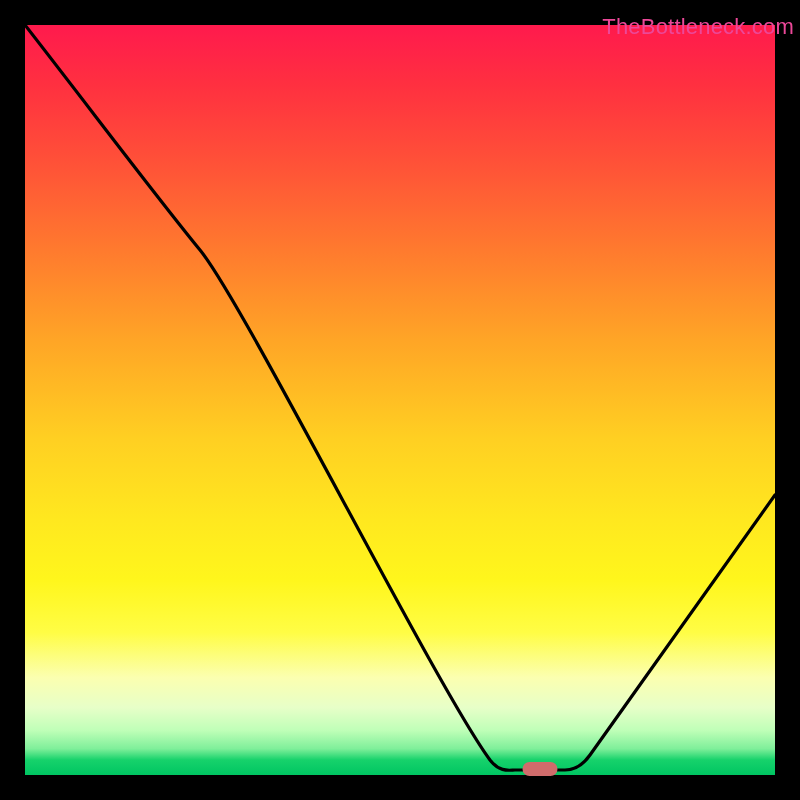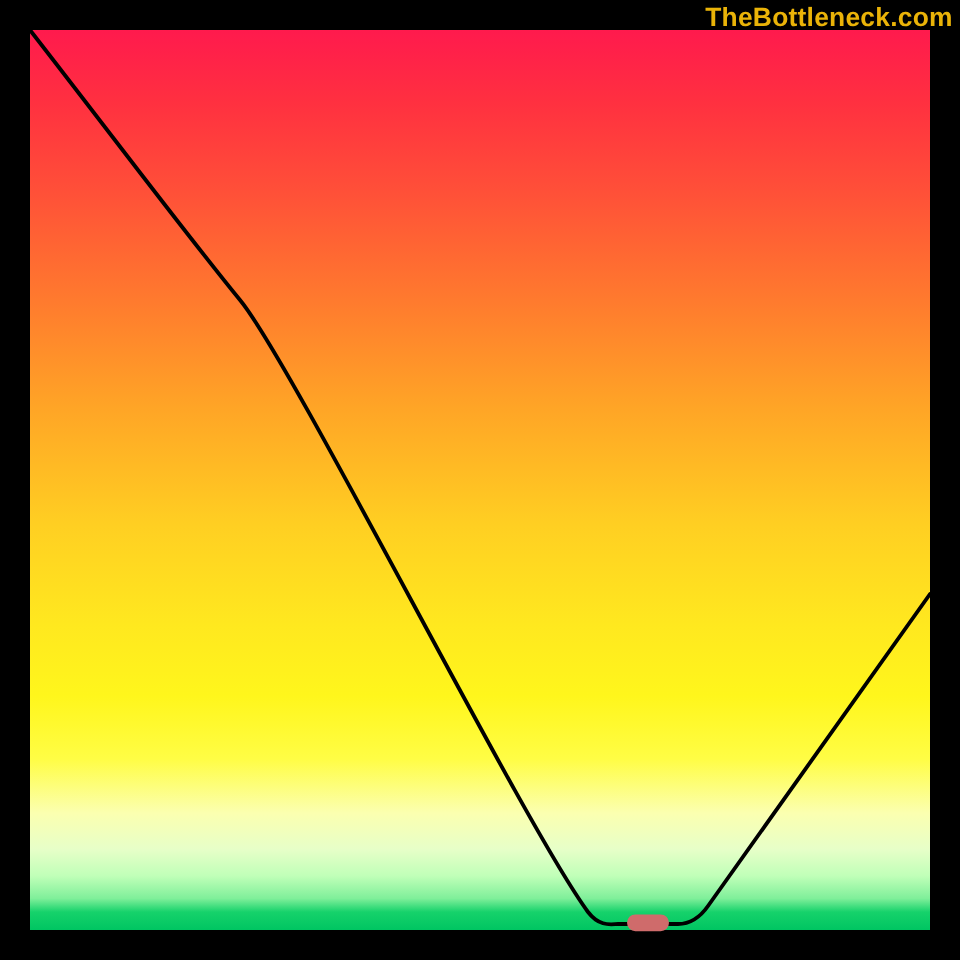--- a/index.html
+++ b/index.html
@@ -55,25 +55,25 @@
   .marker {
     position: absolute;
     width: 35px;
     height: 14px;
     border-radius: 7px;
     background: #cf6b6b;
     transform: translate(-50%, -50%);
   }
   .watermark {
     position: absolute;
-    top: 2px;
+    top: 14px;
     right: 6px;
-    color: #eab308;
+    color: #ec4899;
     font-size: 22px;
-    font-weight: 700;
+    font-weight: 400;
     letter-spacing: 0.2px;
   }
 </style>
 </head>
 <body>
 
 <div class="frame">
   <div class="gradient"></div>
 
   <svg class="curve" viewBox="0 0 750 750" preserveAspectRatio="none">

